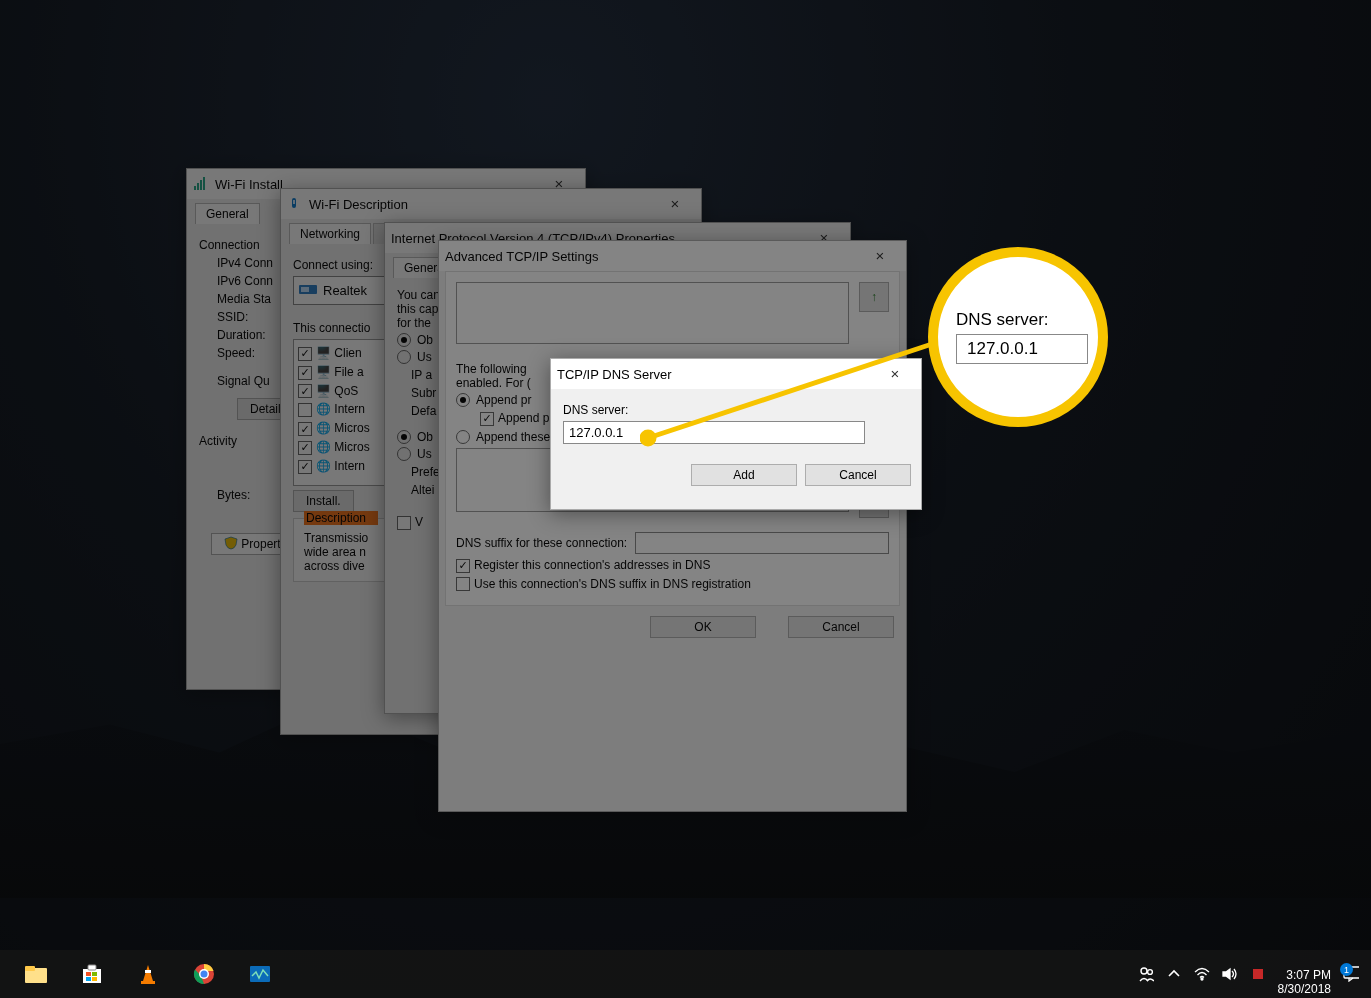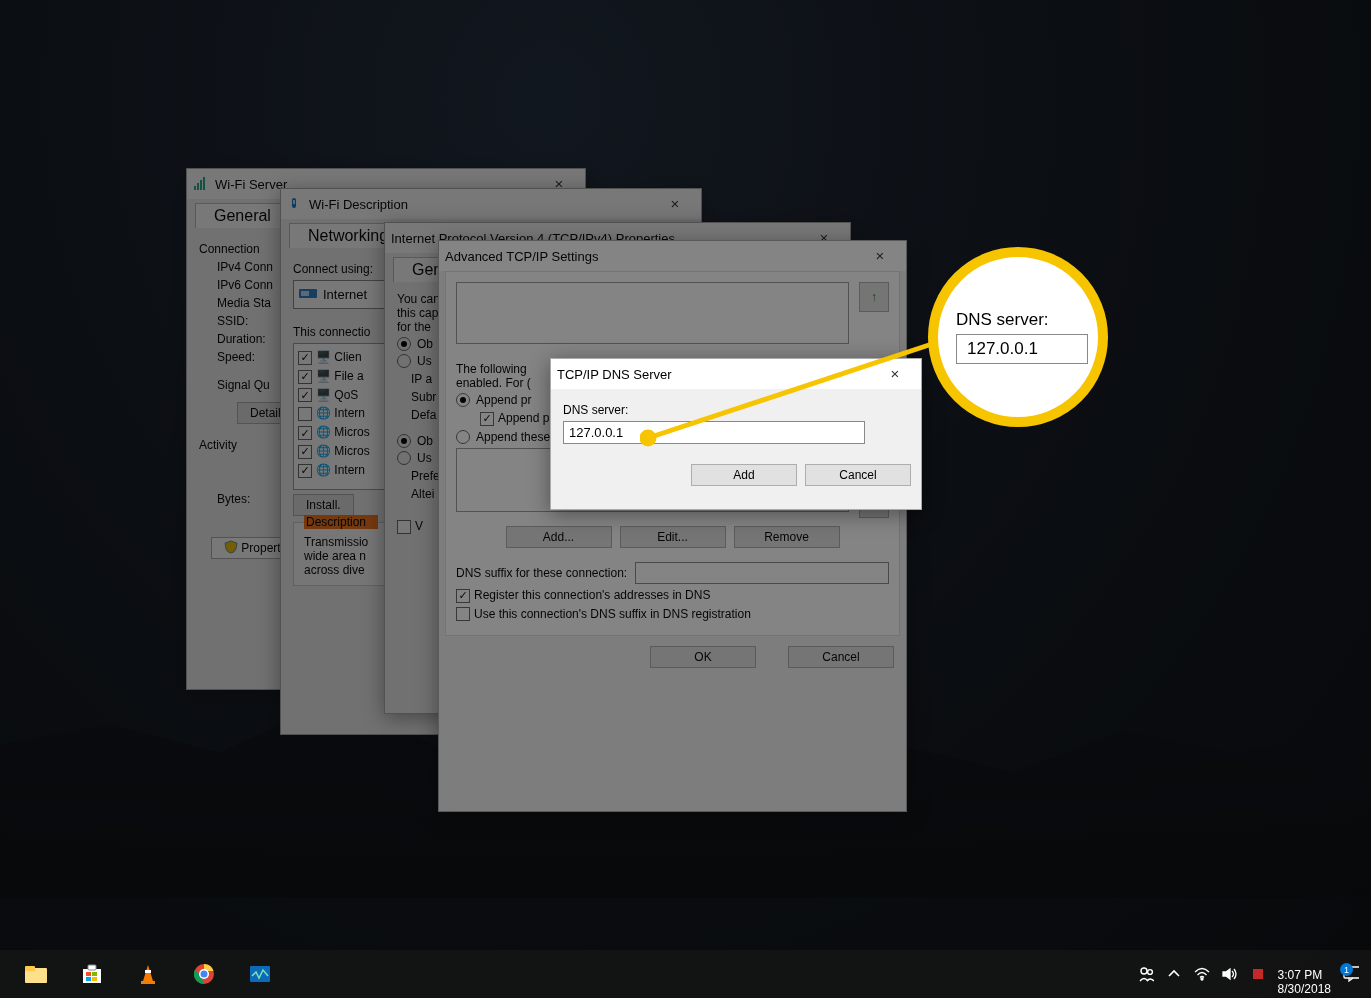--- a/index.html
+++ b/index.html
@@ -51,21 +51,21 @@
     margin-left: auto;
     display: flex;
     align-items: center;
     gap: 12px;
     padding-right: 12px;
   }
   .tb-icon {
     width: 28px; height: 28px;
     display:flex; align-items:center; justify-content:center;
   }
-  .clock { line-height: 14px; margin-top: 15px; }
+  .clock { text-align: right; line-height: 14px; margin-top: 15px; }
   .tray-icon { width: 16px; height:16px; display:flex;align-items:center;justify-content:center; color:#fff; }
   .action-center {
     position: absolute;
     right: 6px; bottom: 6px;
     width: 13px; height: 13px;
     background: #0078d7;
     border-radius: 50%;
     color: #fff;
     font-size: 9px;
     display:flex;align-items:center;justify-content:center;
@@ -98,25 +98,25 @@
     cursor: pointer;
     line-height: 30px;
   }
   .tabrow {
     display: flex;
     gap: 2px;
     padding: 4px 6px 0 8px;
     background: #f0f0f0;
   }
   .tab {
-    padding: 3px 18px;
+    padding: 3px 10px;
     background: #e1e1e1;
     border: 1px solid #bbb;
     border-bottom: none;
-    font-size: 16px;
+    font-size: 12px;
   }
   .tab.active {
     background: #fff;
   }
   .body {
     padding: 10px 12px;
     font-size: 12px;
   }
   .groupbox {
     border: 1px solid #ccc;
@@ -196,21 +196,21 @@
   <div class="win behind" style="left:186px; top:168px; width:398px; height:520px;">
     <div class="titlebar">
       <span class="title-icon">
         <svg width="16" height="16">
             <rect x="1" y="10" width="2" height="4" fill="#2a8"></rect>
             <rect x="4" y="7" width="2" height="7" fill="#2a8"></rect>
             <rect x="7" y="4" width="2" height="10" fill="#2a8"></rect>
             <rect x="10" y="1" width="2" height="13" fill="#2a8"></rect>
           </svg>
       </span>
-      <span>Wi-Fi Server</span>
+      <span>Wi-Fi Install</span>
       <span class="close-x">×</span>
     </div>
     <div class="tabrow">
       <div class="tab active">General</div>
     </div>
     <div class="body">
       <div class="labelrow" style="font-weight:400;">Connection</div>
       <div style="padding-left:18px;">
         <div class="labelrow">IPv4 Conn</div>
         <div class="labelrow">IPv6 Conn</div>
@@ -255,21 +255,21 @@
     </div>
     <div class="body">
       <div class="labelrow">Connect using:</div>
       <div class="input" style="padding:5px;display:flex;gap:6px;align-items:center;">
         <span>
           <svg width="18" height="14">
               <rect x="0" y="3" width="18" height="9" rx="1" fill="#2a7fc9"></rect>
               <rect x="2" y="5" width="8" height="5" fill="#bfe1ff"></rect>
             </svg>
         </span>
-        <span>Internet</span>
+        <span>Realtek</span>
       </div>
       <div class="labelrow" style="margin-top:16px;">This connectio</div>
       <div class="listbox" style="height:145px;overflow:hidden;">
         <div style="padding:2px 4px;">
           <div class="labelrow"><span class="chk">✓</span><span>🖥️</span> <span>Clien</span></div>
           <div class="labelrow"><span class="chk">✓</span><span>🖥️</span> <span>File a</span></div>
           <div class="labelrow"><span class="chk">✓</span><span>🖥️</span> <span>QoS</span></div>
           <div class="labelrow"><span class="chk"></span><span>🌐</span> <span>Intern</span></div>
           <div class="labelrow"><span class="chk">✓</span><span>🌐</span> <span>Micros</span></div>
           <div class="labelrow"><span class="chk">✓</span><span>🌐</span> <span>Micros</span></div>
@@ -362,25 +362,20 @@
           <span>Append these DNS suffixes (in order):</span>
         </div>
 
       <div style="display:flex;gap:10px;margin-top:4px;">
         <div class="listbox" style="flex:1;height:62px;"></div>
         <div style="display:flex;flex-direction:column;gap:10px;">
           <div class="arrowbtn">↑</div>
           <div class="arrowbtn">↓</div>
         </div>
       </div>
-      <div style="display:flex;gap:8px;justify-content:center;margin-top:8px;">
-        <span class="btn">Add...</span>
-        <span class="btn">Edit...</span>
-        <span class="btn">Remove</span>
-      </div>
 
       <div class="labelrow" style="margin-top:14px;display:flex;align-items:center;gap:8px;">
         <span>DNS suffix for these connection:</span>
         <span class="input" style="flex:1;height:14px;"></span>
       </div>
       <div class="labelrow"><span class="chk">✓</span><span>Register this connection's addresses in DNS</span></div>
       <div class="labelrow"><span class="chk"></span><span>Use this connection's DNS suffix in DNS registration</span></div>
     </div>
     <div class="btnrow" style="padding-right:12px;gap:32px;">
       <span class="btn">OK</span>

